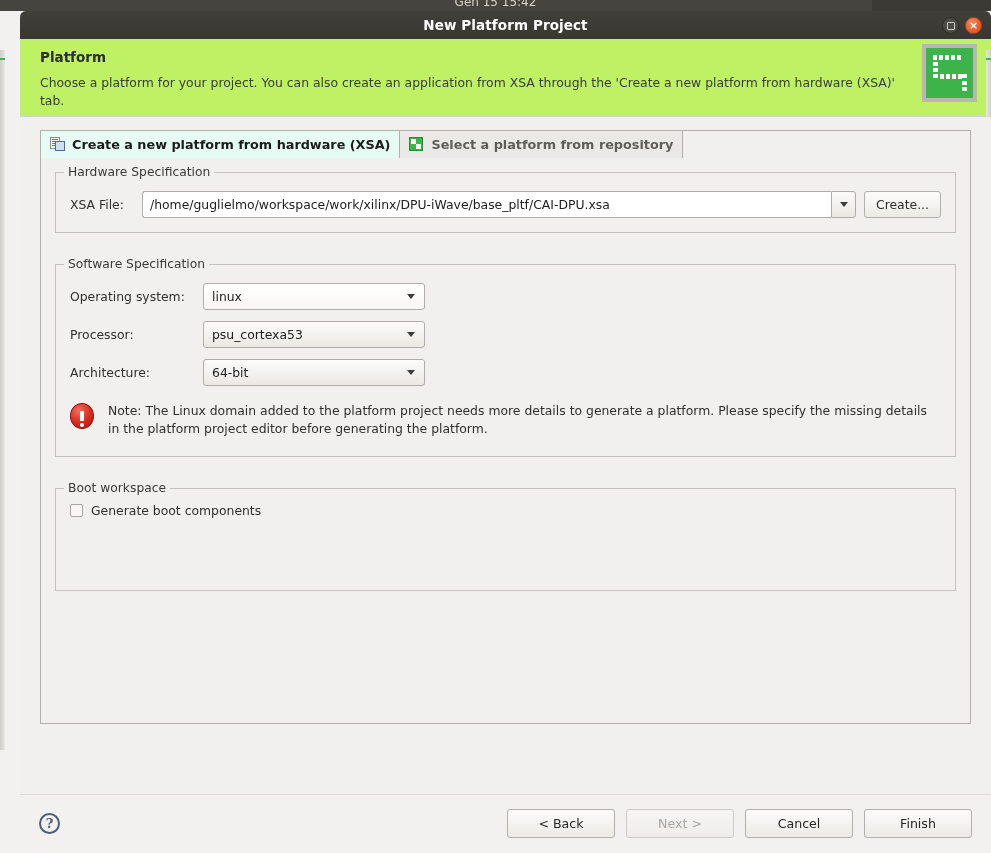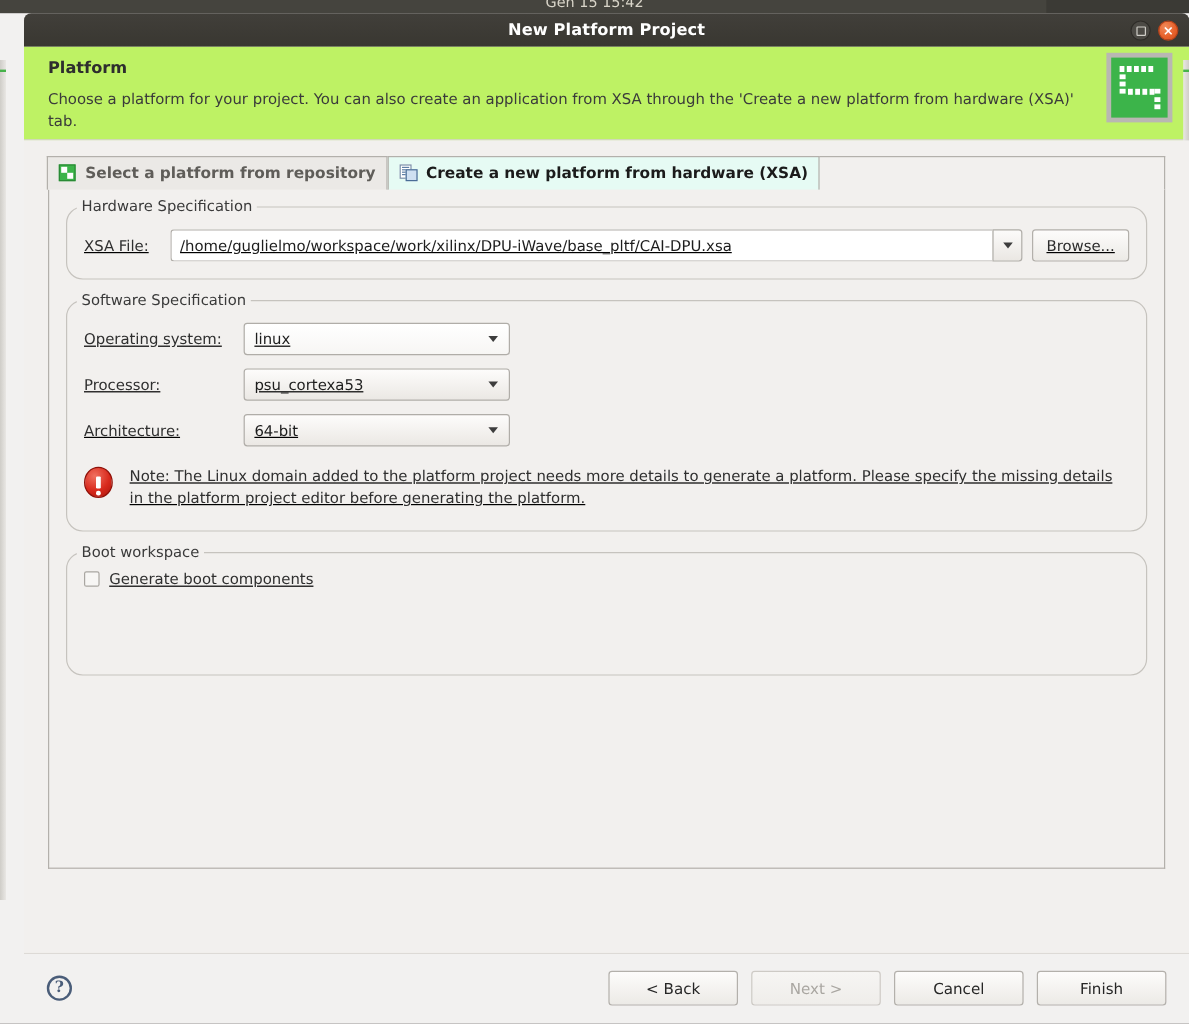--- a/index.html
+++ b/index.html
@@ -195,25 +195,24 @@
     height: 566px;
     margin-top: 0;
     padding: 14px 14px 0 14px;
     position: relative;
     z-index: 1;
   }
 
   
   .group {
     border: 1px solid #c6c3be;
-    border-radius: 14px;
+    border-radius: 0;
     background: #f2f0ee;
     position: relative;
-    margin-bottom: 17px;
-    text-decoration: underline;
+    margin-bottom: 31px;
   }
   .group-title {
     position: absolute; left: 8px; top: -8px;
     background: #f2f0ee;
     padding: 0 4px;
     font-size: 12.3px; color: #3a3a3a;
   }
   .group-body { padding: 18px 14px 14px 14px; }
 
   .row { display: flex; align-items: center; }
@@ -413,53 +412,53 @@
   </div>
 
   <div class="left-accent"></div>
   <div class="left-accent-green"></div>
   <div class="right-accent"></div>
   <div class="right-accent-green"></div>
 
   <div class="body-area">
 
     <div class="tabs">
+      <div class="tab active">
+        <span class="tab-icon">
+          <span class="icon-stack-back"></span>
+          <span class="icon-stack-lines"></span>
+          <span class="icon-stack-front"></span>
+        </span>
+        <span>Create a new platform from hardware (XSA)</span>
+      </div>
       <div class="tab inactive">
         <span class="tab-icon">
           <span class="icon-repo"></span>
           <span class="icon-repo-cut"></span>
           <span class="icon-repo-cut2"></span>
         </span>
         <span>Select a platform from repository</span>
-      </div>
-      <div class="tab active">
-        <span class="tab-icon">
-          <span class="icon-stack-back"></span>
-          <span class="icon-stack-lines"></span>
-          <span class="icon-stack-front"></span>
-        </span>
-        <span>Create a new platform from hardware (XSA)</span>
       </div>
       <div class="tab-filler"></div>
     </div>
 
     <div class="content-panel">
 
       <div class="group">
         <div class="group-title">Hardware Specification</div>
         <div class="group-body">
           <div class="row xsa-row">
             <div class="label xsa-label">XSA File:</div>
             <div class="combo-text">
               <input type="text" value="/home/guglielmo/workspace/work/xilinx/DPU-iWave/base_pltf/CAI-DPU.xsa" style="">
               <div class="combo-arrow-btn">
                 <span class="tri-down"></span>
               </div>
             </div>
-            <button class="btn">Browse...</button>
+            <button class="btn">Create...</button>
           </div>
         </div>
       </div>
 
       <div class="group">
         <div class="group-title">Software Specification</div>
         <div class="group-body" style="padding-bottom:18px;">
 
           <div class="field-row">
             <div class="field-label">Operating system:</div>

